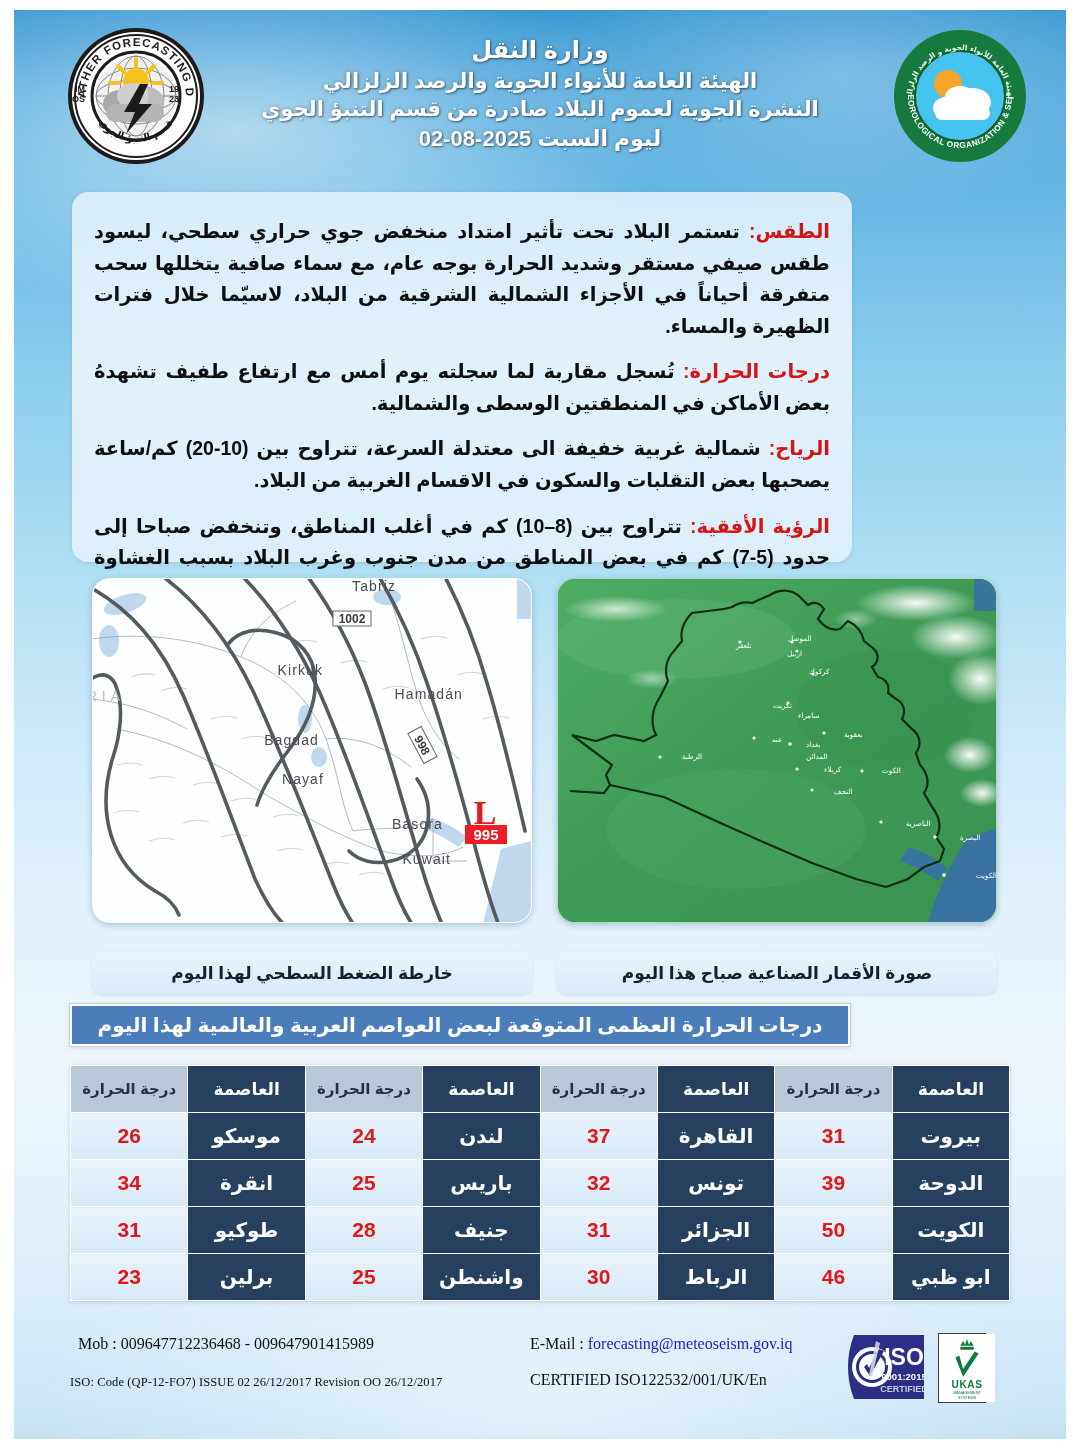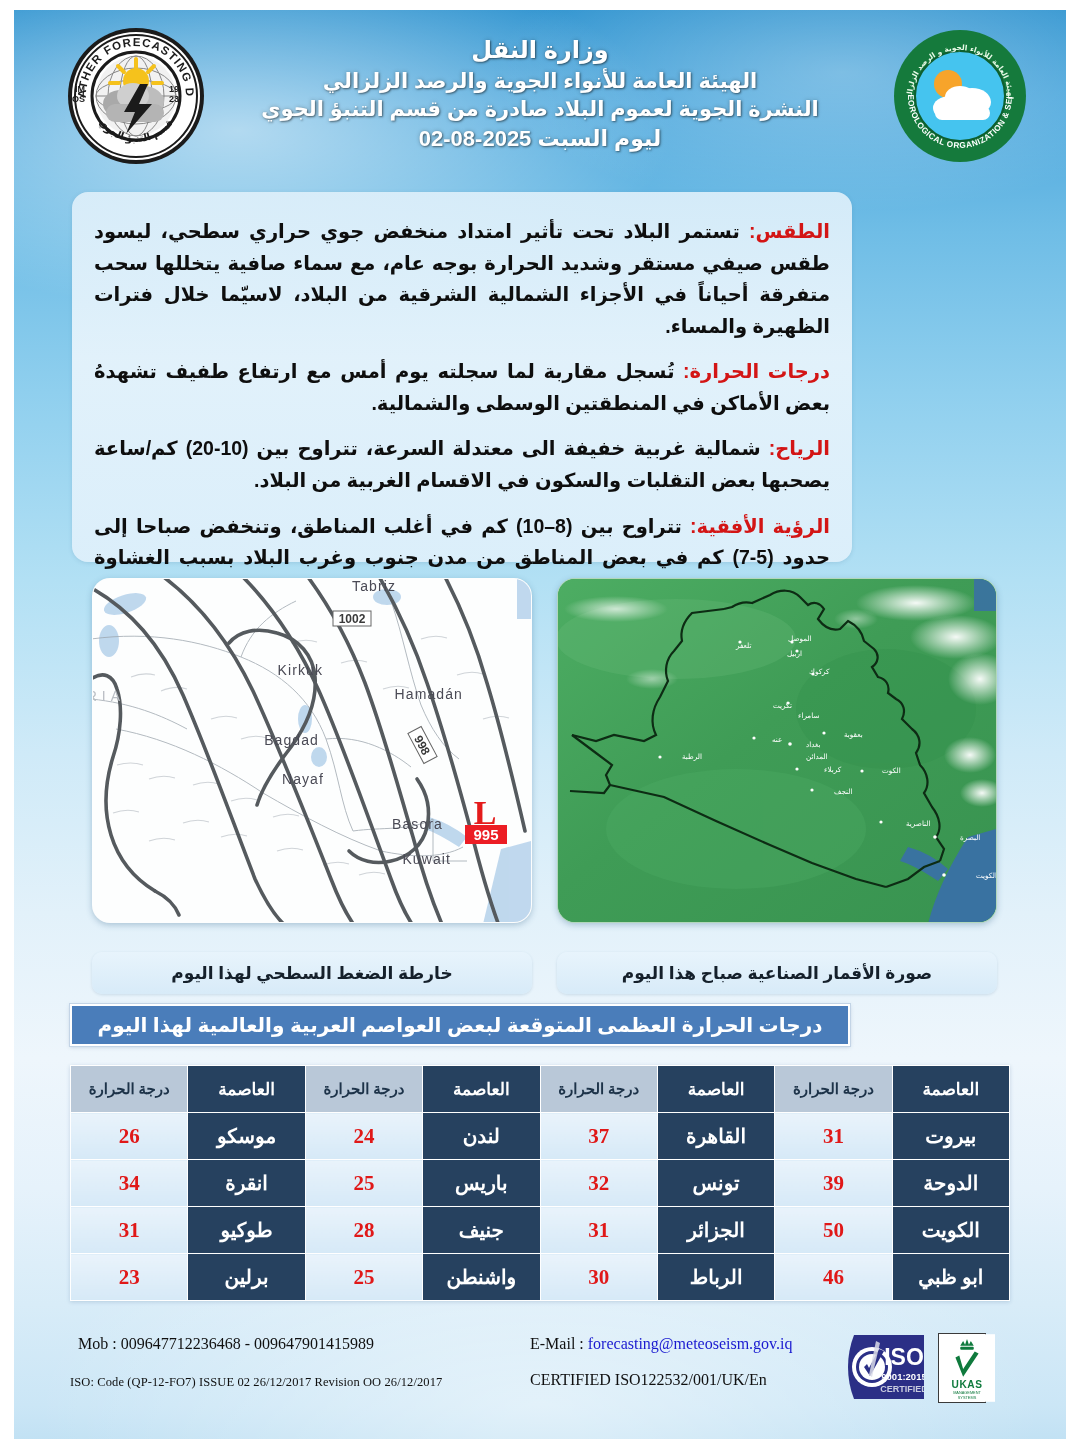--- a/index.html
+++ b/index.html
@@ -131,21 +131,20 @@
   #temp-table {
     position:absolute; left:70px; top:1065px; width:940px;
     border-collapse:collapse; direction:rtl; z-index:6;
     table-layout:fixed;
     box-shadow:0 1px 4px rgba(40,80,130,.20);
   }
   #temp-table td, #temp-table th {
     border:1px solid #ffffff;
     height:47px; text-align:center; vertical-align:middle;
     font-weight:bold;
-    font-family:Liberation Serif, serif;
   }
   th.h-city {
     background:#26415f; color:#ffffff; font-size:17px; height:34px;
   }
   th.h-temp {
     background:#b9c8d8; color:#1d3349; font-size:15px; height:34px;
   }
   td.c-city {
     background:#26415f; color:#ffffff; font-size:20px;
   }

